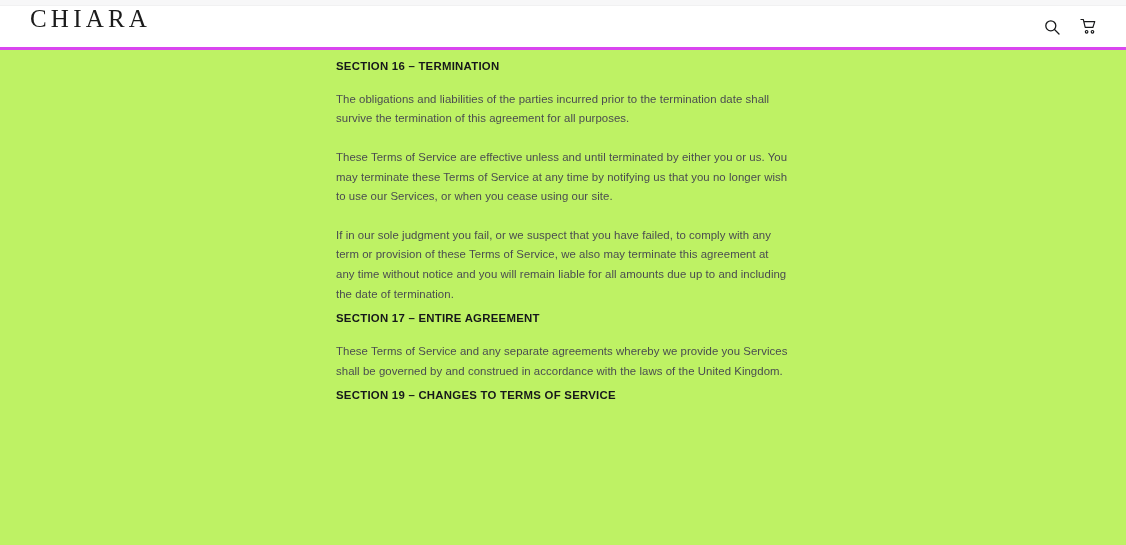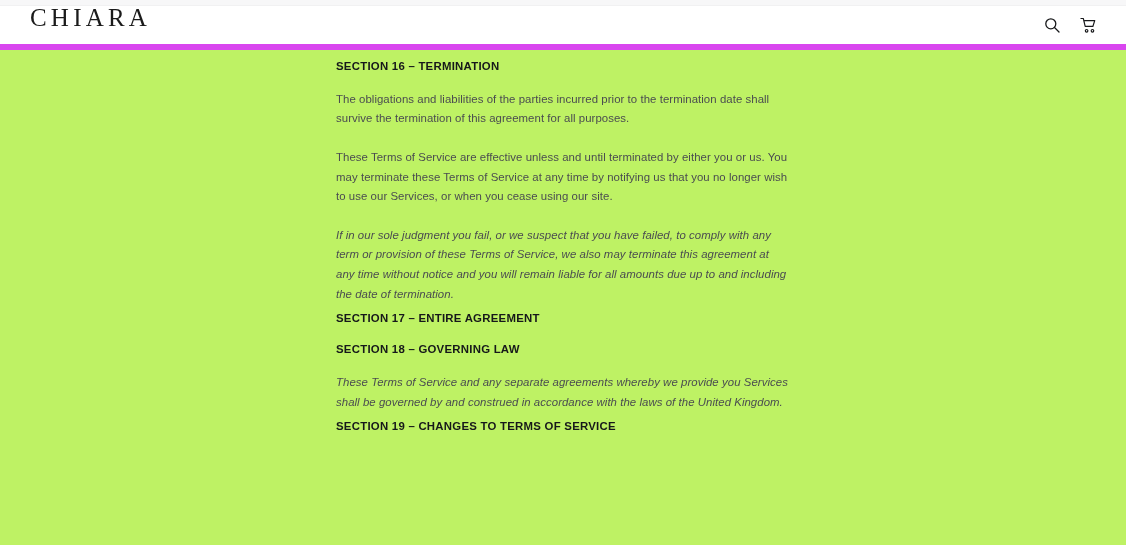--- a/index.html
+++ b/index.html
@@ -20,21 +20,21 @@
     height: 5px;
     background: #f7f7f8;
     border-bottom: 1px solid #f1f1f2;
   }
 
   
   .site-header {
     position: relative;
     height: 44px;
     background: #ffffff;
-    border-bottom: 6px solid #d946ef;
+    border-bottom: 3px solid #d946ef;
     display: flex;
     align-items: center;
     padding: 0 0 16px 30px;
     box-sizing: border-box;
   }
 
   .brand {
     font-family: "Liberation Serif", serif;
     font-size: 25px;
     font-weight: 400;
@@ -114,21 +114,21 @@
     line-height: 1.72;
     color: #4a4c50;
     margin: 0 0 19px 0;
     letter-spacing: 0.005em;
   }
 
   .block + .block h2.section-heading {
     margin-top: 7px;
   }
 
-  .para:last-child { margin-bottom: 0; font-style: italic; }
+  .para:last-child { margin-bottom: 0; }
 </style>
 </head>
 <body>
 
 <div class="top-strip"></div>
 
 <header class="site-header">
   <div class="brand">CHIARA</div>
 
 
@@ -157,21 +157,20 @@
       <p class="para">The obligations and liabilities of the parties incurred prior to the termination date shall survive the termination of this agreement for all purposes.</p>
       <p class="para">These Terms of Service are effective unless and until terminated by either you or us. You may terminate these Terms of Service at any time by notifying us that you no longer wish to use our Services, or when you cease using our site.</p>
       <p class="para">If in our sole judgment you fail, or we suspect that you have failed, to comply with any term or provision of these Terms of Service, we also may terminate this agreement at any time without notice and you will remain liable for all amounts due up to and including the date of termination.</p>
     </section>
 
     <section class="block">
       <h2 class="section-heading">SECTION 17 – ENTIRE AGREEMENT</h2>
     </section>
 
     <section class="block">
-      <h2 class="section-heading">SECTION 18 – GOVERNING LAW</h2>
       <p class="para">These Terms of Service and any separate agreements whereby we provide you Services shall be governed by and construed in accordance with the laws of the United Kingdom.</p>
     </section>
 
     <section class="block">
       <h2 class="section-heading">SECTION 19 – CHANGES TO TERMS OF SERVICE</h2>
 
     </section>
 
   </article>
 </main>

